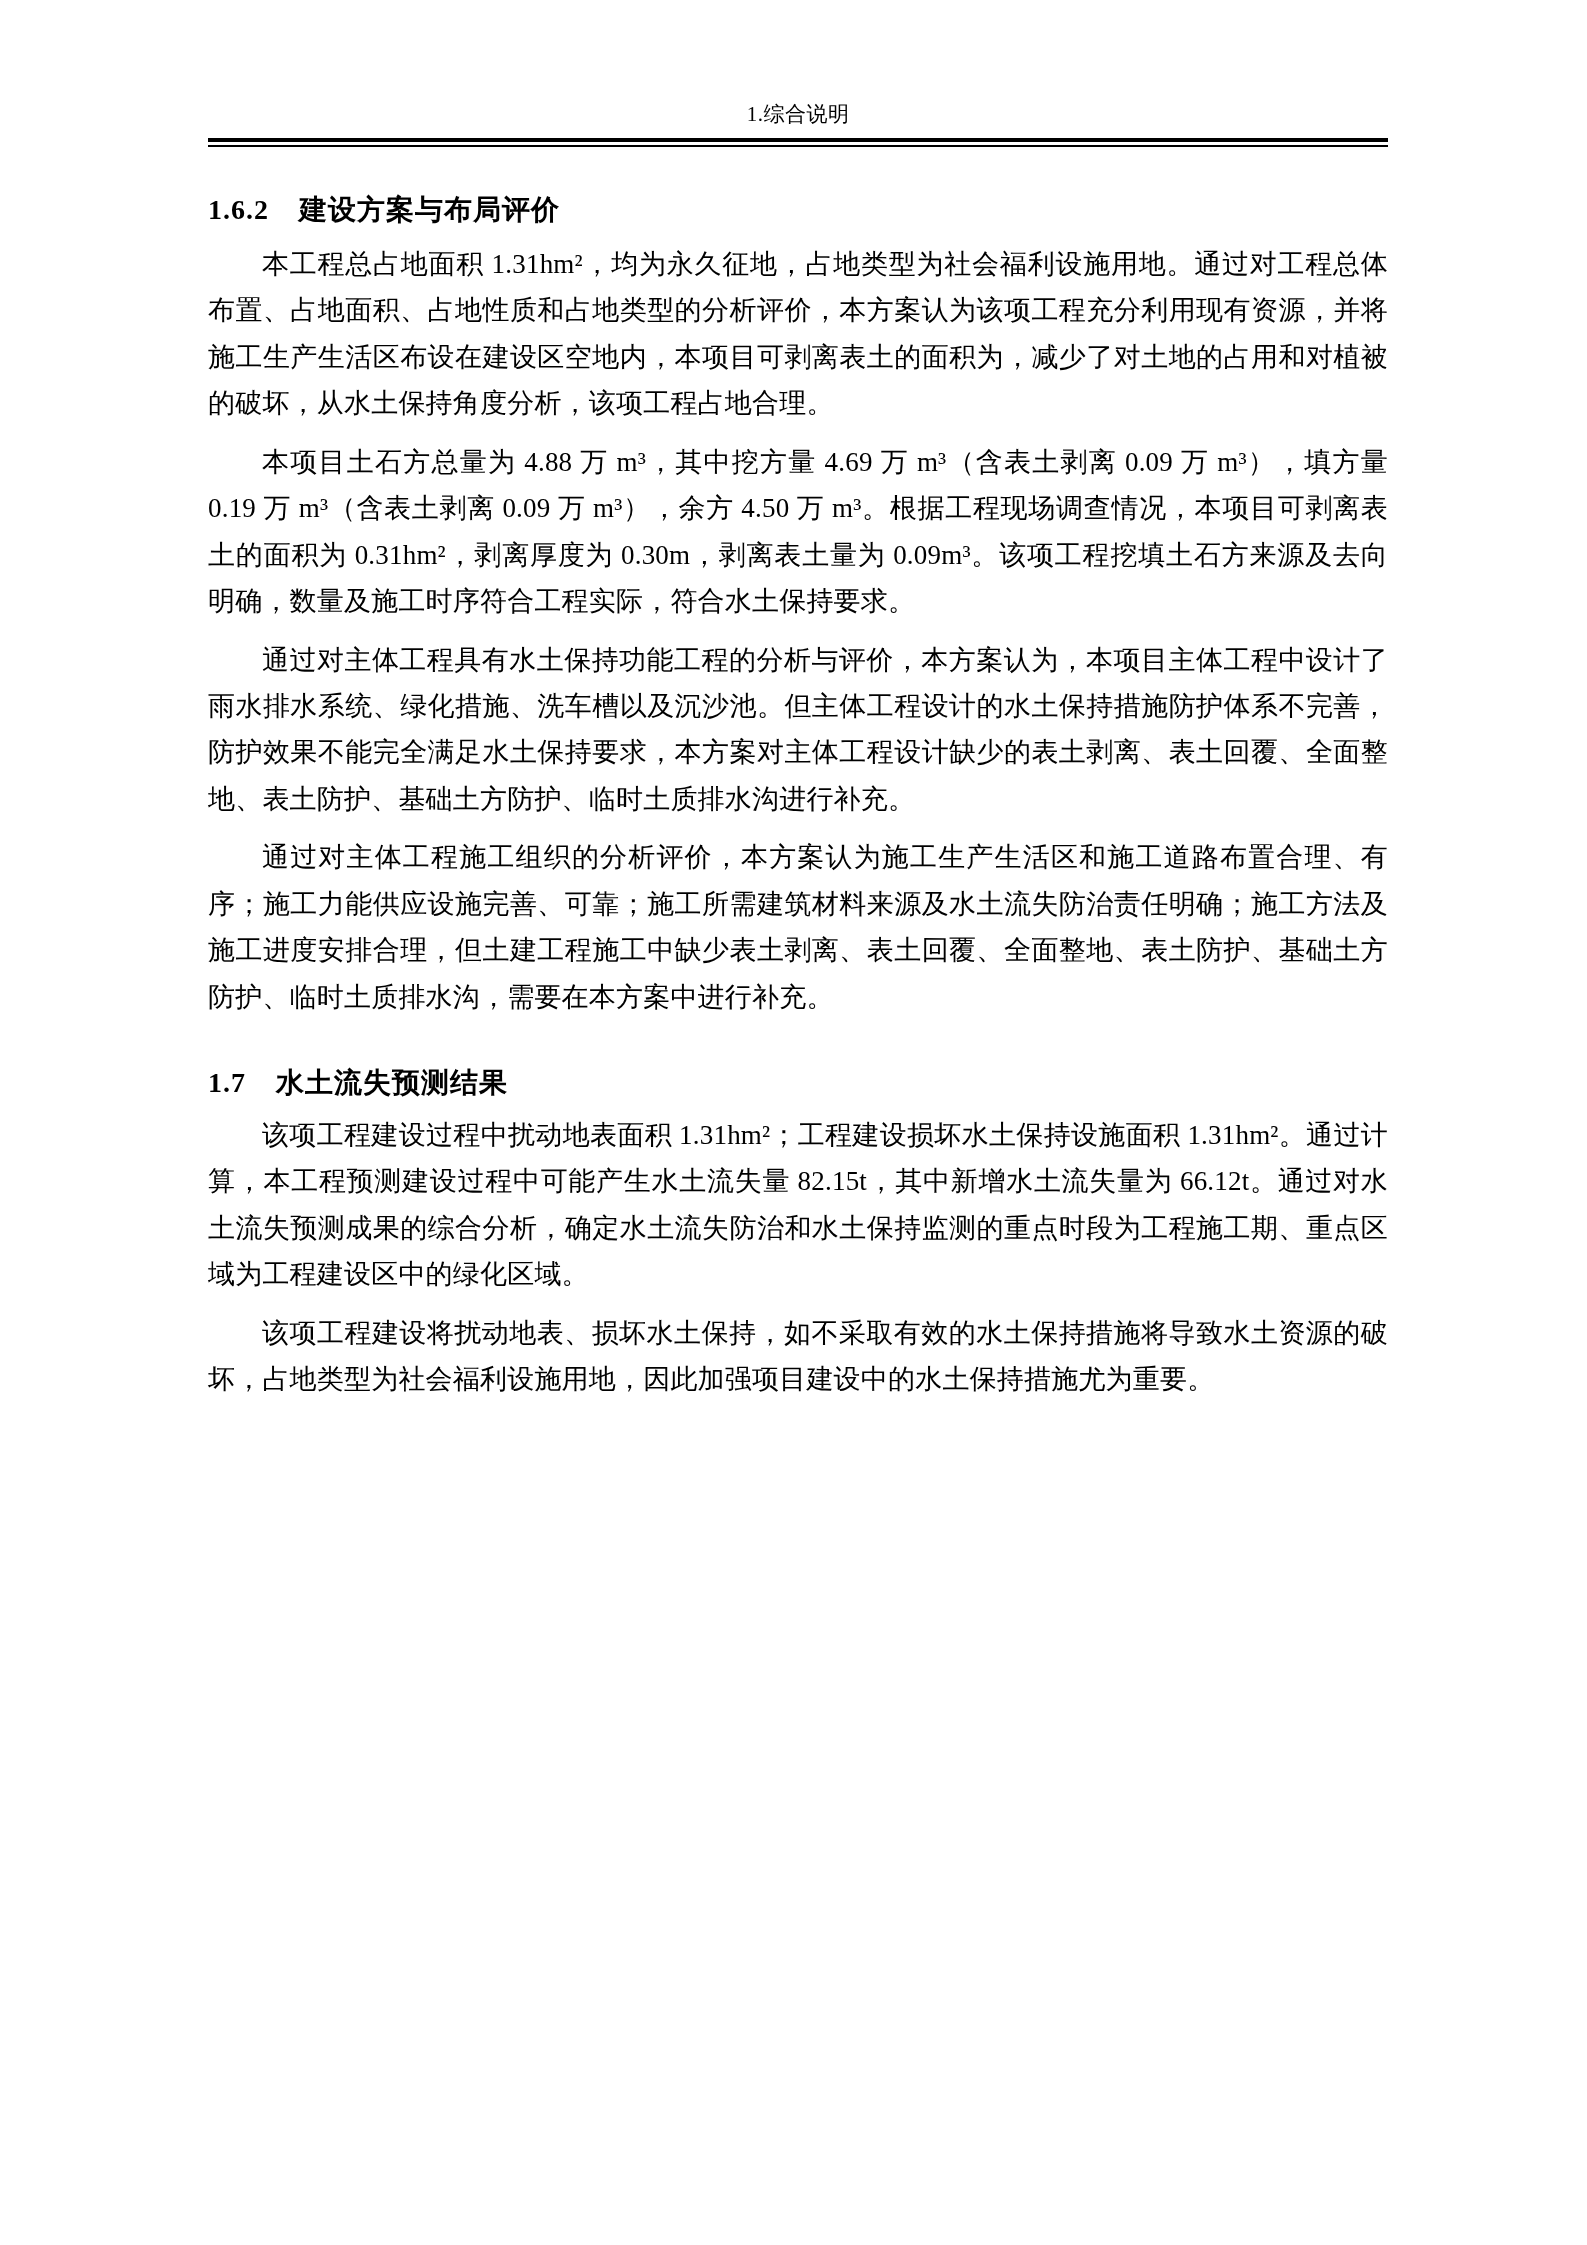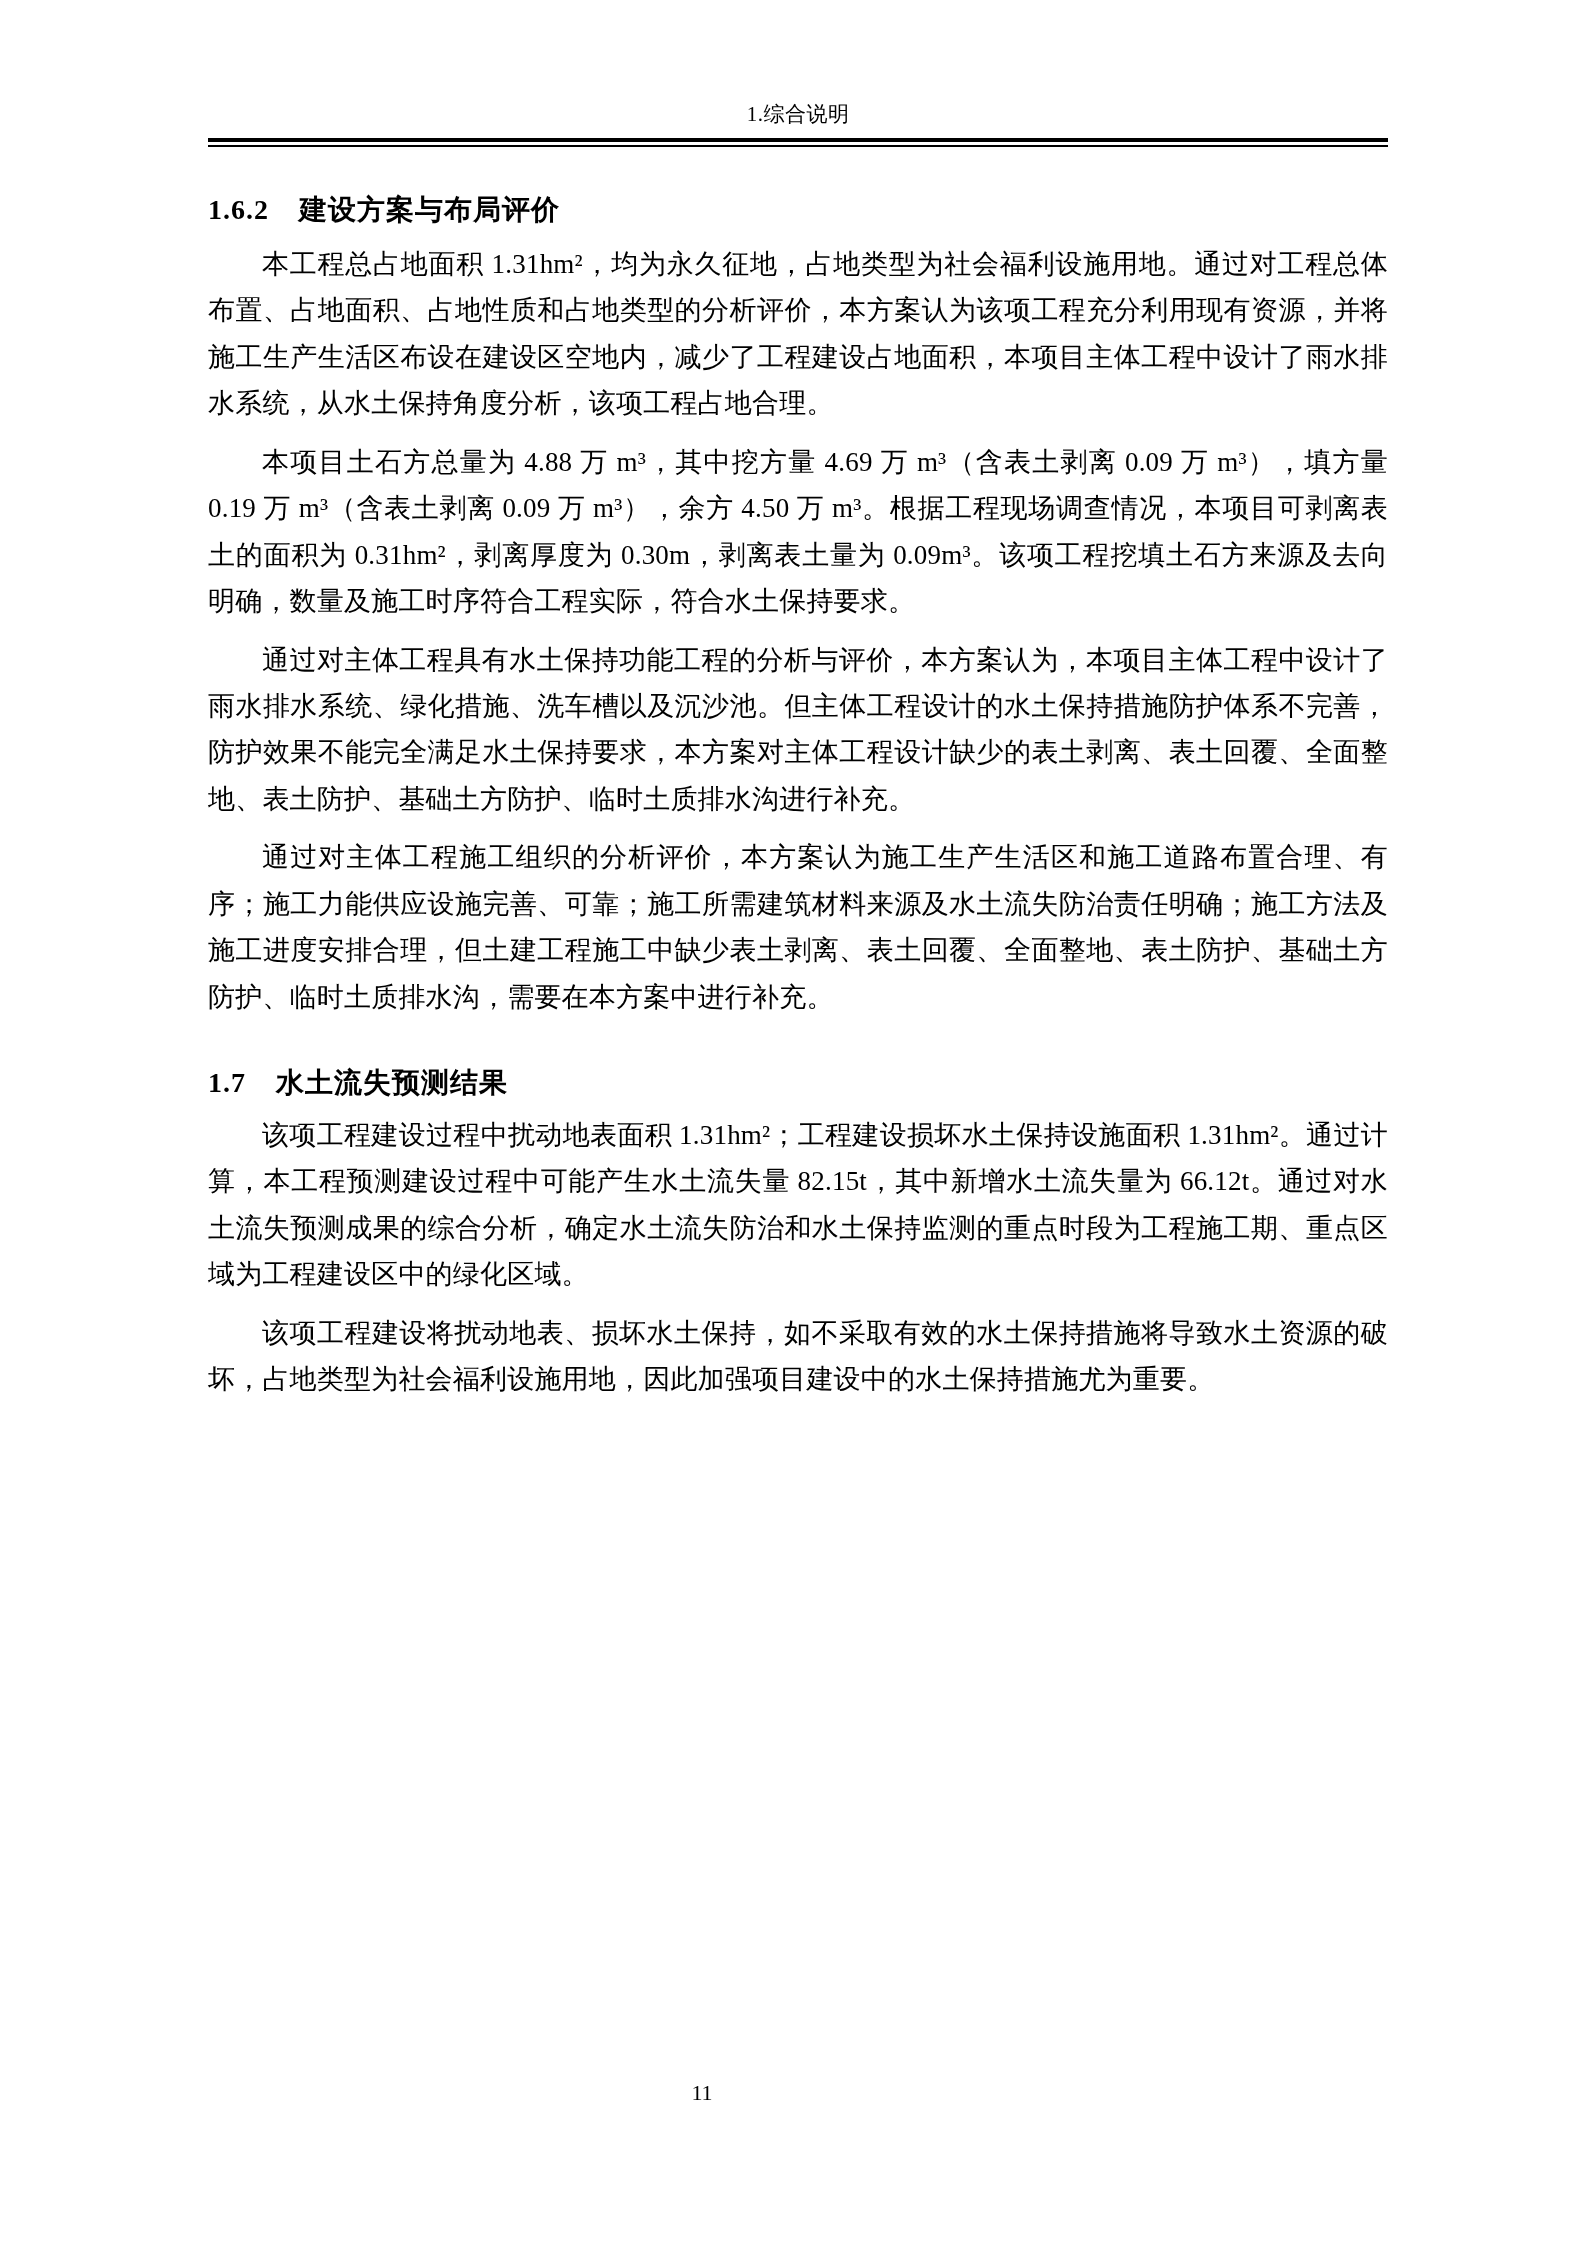--- a/index.html
+++ b/index.html
@@ -84,28 +84,27 @@
   <div class="content">
 
     <div class="header">1.综合说明</div>
     <div class="header-rule-thick"></div>
     <div class="header-rule-thin"></div>
 
     <h2 class="section">
       <span class="num">1.6.2</span><span class="gap"></span><span>建设方案与布局评价</span>
     </h2>
 
-    <p class="para">本工程总占地面积 1.31hm²，均为永久征地，占地类型为社会福利设施用地。通过对工程总体布置、占地面积、占地性质和占地类型的分析评价，本方案认为该项工程充分利用现有资源，并将施工生产生活区布设在建设区空地内，减少了工程建设占地面积，本项目主体工程中设计了雨水排水系统，从水土保持角度分析，该项工程占地合理。</p>
+    <p class="para">本工程总占地面积 1.31hm²，均为永久征地，占地类型为社会福利设施用地。通过对工程总体布置、占地面积、占地性质和占地类型的分析评价，本方案认为该项工程充分利用现有资源，并将施工生产生活区布设在建设区空地内，本项目可剥离表土的面积为，减少了对土地的占用和对植被的破坏，从水土保持角度分析，该项工程占地合理。</p>
     <p class="para">本项目土石方总量为 4.88 万 m³，其中挖方量 4.69 万 m³（含表土剥离 0.09 万 m³），填方量 0.19 万 m³（含表土剥离 0.09 万 m³），余方 4.50 万 m³。根据工程现场调查情况，本项目可剥离表土的面积为 0.31hm²，剥离厚度为 0.30m，剥离表土量为 0.09m³。该项工程挖填土石方来源及去向明确，数量及施工时序符合工程实际，符合水土保持要求。</p>
     <p class="para">通过对主体工程具有水土保持功能工程的分析与评价，本方案认为，本项目主体工程中设计了雨水排水系统、绿化措施、洗车槽以及沉沙池。但主体工程设计的水土保持措施防护体系不完善，防护效果不能完全满足水土保持要求，本方案对主体工程设计缺少的表土剥离、表土回覆、全面整地、表土防护、基础土方防护、临时土质排水沟进行补充。</p>
     <p class="para">通过对主体工程施工组织的分析评价，本方案认为施工生产生活区和施工道路布置合理、有序；施工力能供应设施完善、可靠；施工所需建筑材料来源及水土流失防治责任明确；施工方法及施工进度安排合理，但土建工程施工中缺少表土剥离、表土回覆、全面整地、表土防护、基础土方防护、临时土质排水沟，需要在本方案中进行补充。</p>
 
     <h2 class="section s17">
       <span class="num">1.7</span><span class="gap"></span><span>水土流失预测结果</span>
     </h2>
 
     <p class="para tight">该项工程建设过程中扰动地表面积 1.31hm²；工程建设损坏水土保持设施面积 1.31hm²。通过计算，本工程预测建设过程中可能产生水土流失量 82.15t，其中新增水土流失量为 66.12t。通过对水土流失预测成果的综合分析，确定水土流失防治和水土保持监测的重点时段为工程施工期、重点区域为工程建设区中的绿化区域。</p>
     <p class="para">该项工程建设将扰动地表、损坏水土保持，如不采取有效的水土保持措施将导致水土资源的破坏，占地类型为社会福利设施用地，因此加强项目建设中的水土保持措施尤为重要。</p>
 
   </div>
 
-  <div class="pagenum">11</div>
 </div>
 
 </body></html>

